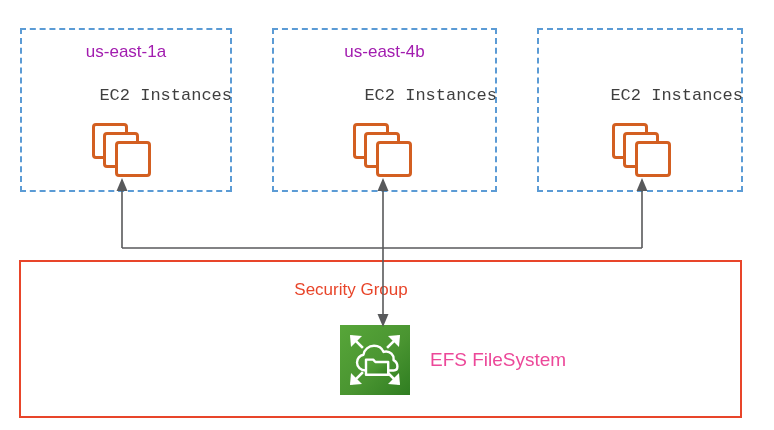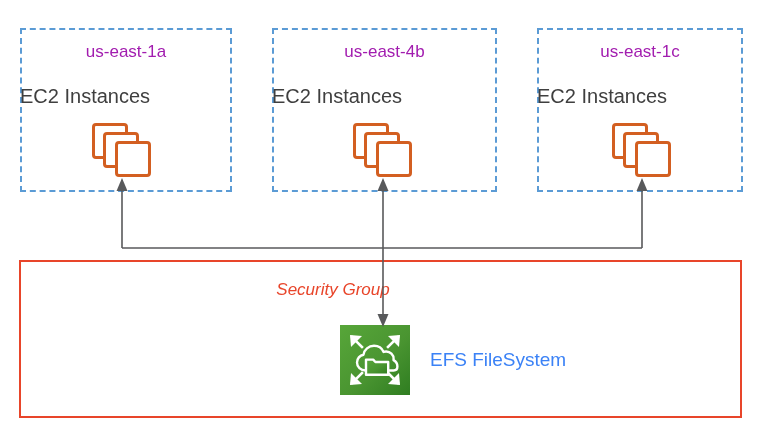--- a/index.html
+++ b/index.html
@@ -30,25 +30,26 @@
     width: 100%;
     text-align: center;
     color: #a21caf;
     font-size: 17px;
     line-height: 20px;
     white-space: nowrap;
   }
   .az-sublabel {
     position: absolute;
     width: 100%;
-    text-align: left;
+    text-align: right;
     color: #3f3f3f;
-    font-size: 20px;
+    font-size: 17px;
     line-height: 20px;
     white-space: nowrap;
+    font-family: Liberation Mono, monospace;
   }
 
   
   .ec2-icon {
     position: absolute;
     width: 62px;
     height: 54px;
   }
   .ec2-sq {
     position: absolute;
@@ -81,21 +82,21 @@
   }
 
   
   .efs-icon {
     position: absolute;
     width: 70px;
     height: 70px;
   }
   .efs-label {
     position: absolute;
-    color: #3b82f6;
+    color: #ec4899;
     font-size: 19px;
     line-height: 22px;
     white-space: nowrap;
   }
 
   
   .connector-layer {
     position: absolute;
     left: 0; top: 0;
     width: 774px;
@@ -120,30 +121,29 @@
   <div class="az-box" style="left:272px; top:28px; width:225px; height:164px;"></div>
   <div class="az-label" style="left:272px; top:42px; width:225px;">us-east-4b</div>
   <div class="az-sublabel" style="left:272px; top:86px; width:225px;">EC2 Instances</div>
   <div class="ec2-icon" style="left:353px; top:123px;">
     <div class="ec2-sq s1"></div>
     <div class="ec2-sq s2"></div>
     <div class="ec2-sq s3"></div>
   </div>
 
   <div class="az-box" style="left:537px; top:28px; width:206px; height:164px;"></div>
-  <div class="az-label" style="left:537px; top:42px; width:206px;">us-east-1c</div>
   <div class="az-sublabel" style="left:537px; top:86px; width:206px;">EC2 Instances</div>
   <div class="ec2-icon" style="left:612px; top:123px;">
     <div class="ec2-sq s1"></div>
     <div class="ec2-sq s2"></div>
     <div class="ec2-sq s3"></div>
   </div>
 
   <div class="sg-box" style="left:19px; top:260px; width:723px; height:158px;"></div>
-  <div class="sg-label" style="left:19px; top:280px; width:628px;font-style:italic;">Security Group</div>
+  <div class="sg-label" style="left:37px; top:280px; width:628px;">Security Group</div>
 
   <div class="efs-icon" style="left:340px; top:325px;">
     <svg width="70" height="70" viewBox="0 0 70 70">
       <defs>
         <linearGradient id="efsGrad" x1="0" y1="0" x2="1" y2="1">
           <stop offset="0%" stop-color="#57A639"></stop>
           <stop offset="55%" stop-color="#4A9531"></stop>
           <stop offset="100%" stop-color="#2F7D21"></stop>
         </linearGradient>
       </defs>

